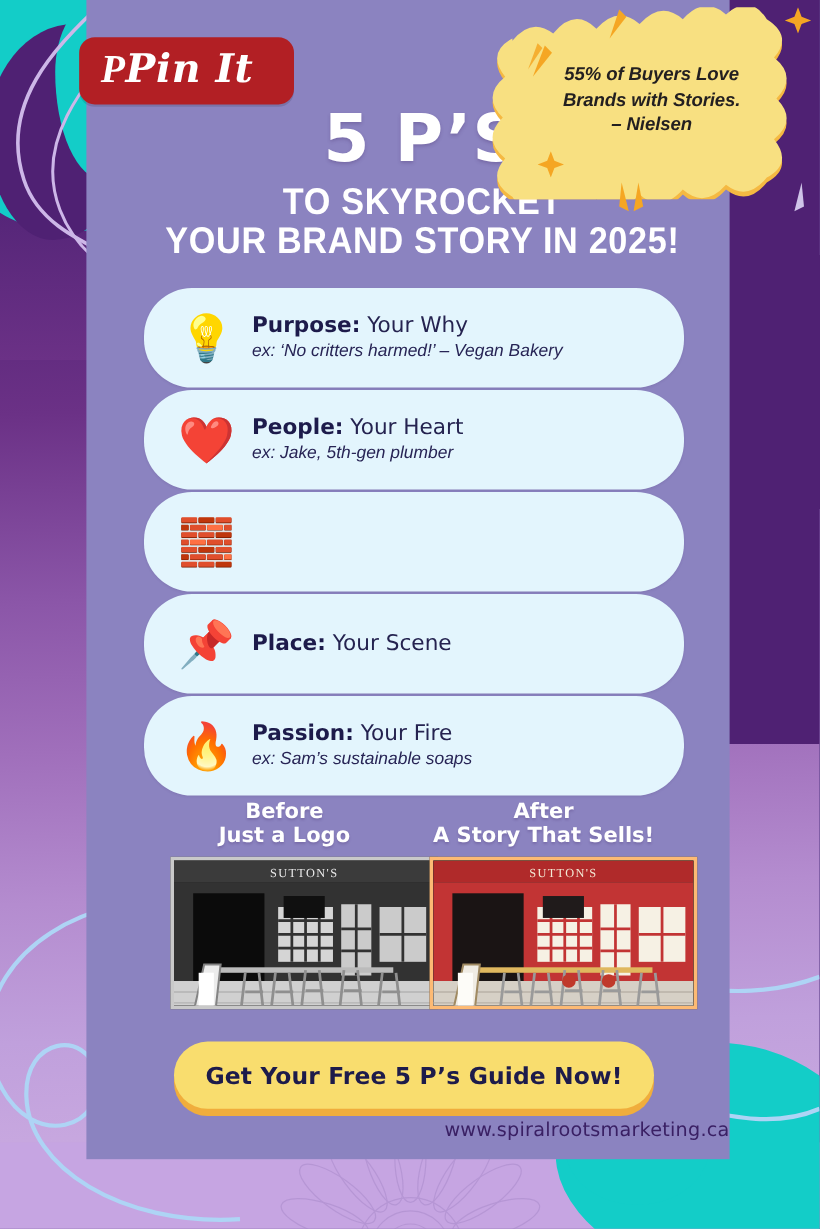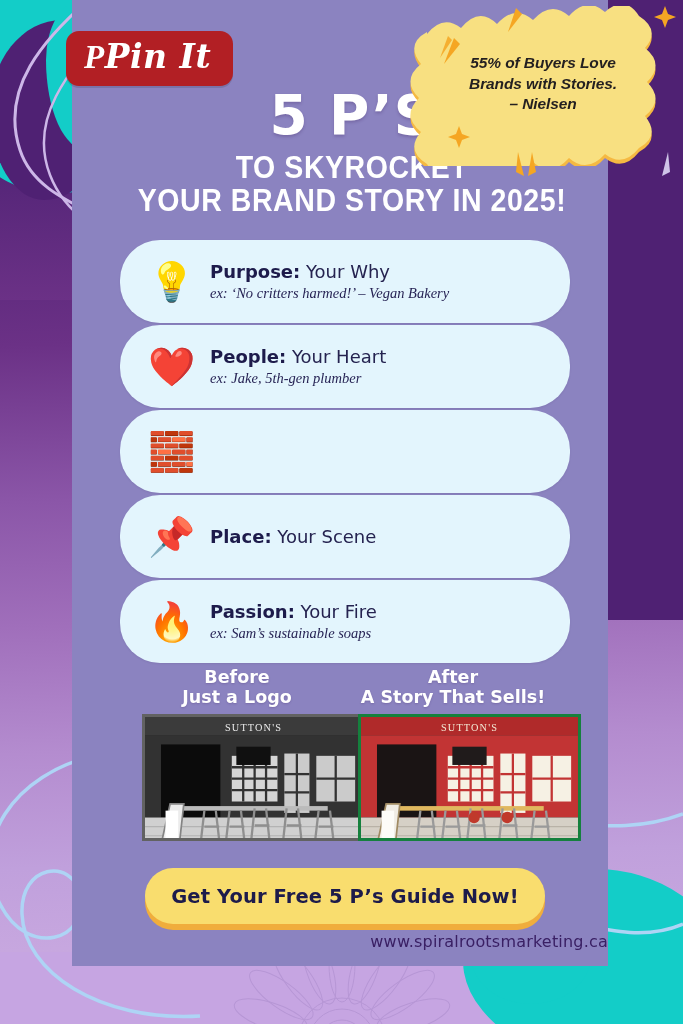--- a/index.html
+++ b/index.html
@@ -73,21 +73,21 @@
   
   #panel {
     position:absolute; left:72px; top:0; width:536px; height:966px;
     background:#8b83c0; z-index:2;
   }
 
   
   #pinit {
     position:absolute; left:66px; top:31px; z-index:6;
     background:#b21f24; border-radius:13px;
-    padding:9px 22px 12px 18px;
+    padding:9px 34px 12px 18px;
     box-shadow:0 2px 0 rgba(0,0,0,.12);
   }
   #pinit .pin-text {
     color:#fff; font-family:"DejaVu Serif", serif;
     font-style:italic; font-weight:bold;
     font-size:33px; letter-spacing:.5px; line-height:1;
     white-space:nowrap;
   }
   #pinit .pin-glyph {
     display:inline-block; font-family:"Liberation Serif",serif;
@@ -148,37 +148,37 @@
     font-family:"DejaVu Sans", sans-serif;
   }
   .p-body { flex:1; }
   .p-title {
     font-family:"DejaVu Sans", sans-serif;
     font-size:18px; color:#1d1b4b; line-height:1.2;
   }
   .p-title b { font-weight:bold; }
   .p-title span { font-weight:normal; color:#252350; }
   .p-ex {
-    font-family:Liberation Serif, serif;
+    font-family:Liberation Sans, sans-serif;
     font-style:italic; font-size:14.5px;
     color:#272455; margin-top:3px; line-height:1.2;
   }
 
   
   #ba { position:absolute; left:120px; top:668px; width:450px; z-index:5; }
   .ba-cols { display:flex; gap:26px; justify-content:center; }
   .ba-col { width:190px; text-align:center; }
   .ba-label {
     color:#fff; font-family:"DejaVu Sans", sans-serif;
     font-weight:bold; font-size:17.5px; line-height:1.12;
     text-shadow:0 1px 2px rgba(60,30,90,.22);
   }
   .ba-frame {
     margin-top:7px; width:223px; height:127px;
-    border:3px solid #15803d; background:#2b2b2b;
+    border:3px solid #fdba74; background:#2b2b2b;
     overflow:hidden; position:relative;
   }
   .ba-frame.gray { filter:grayscale(1) contrast(1.08); }
   .shop { position:absolute; inset:0; }
 
   
   #cta {
     position:absolute; left:145px; top:868px; width:400px; z-index:5;
   }
   .cta-btn {

